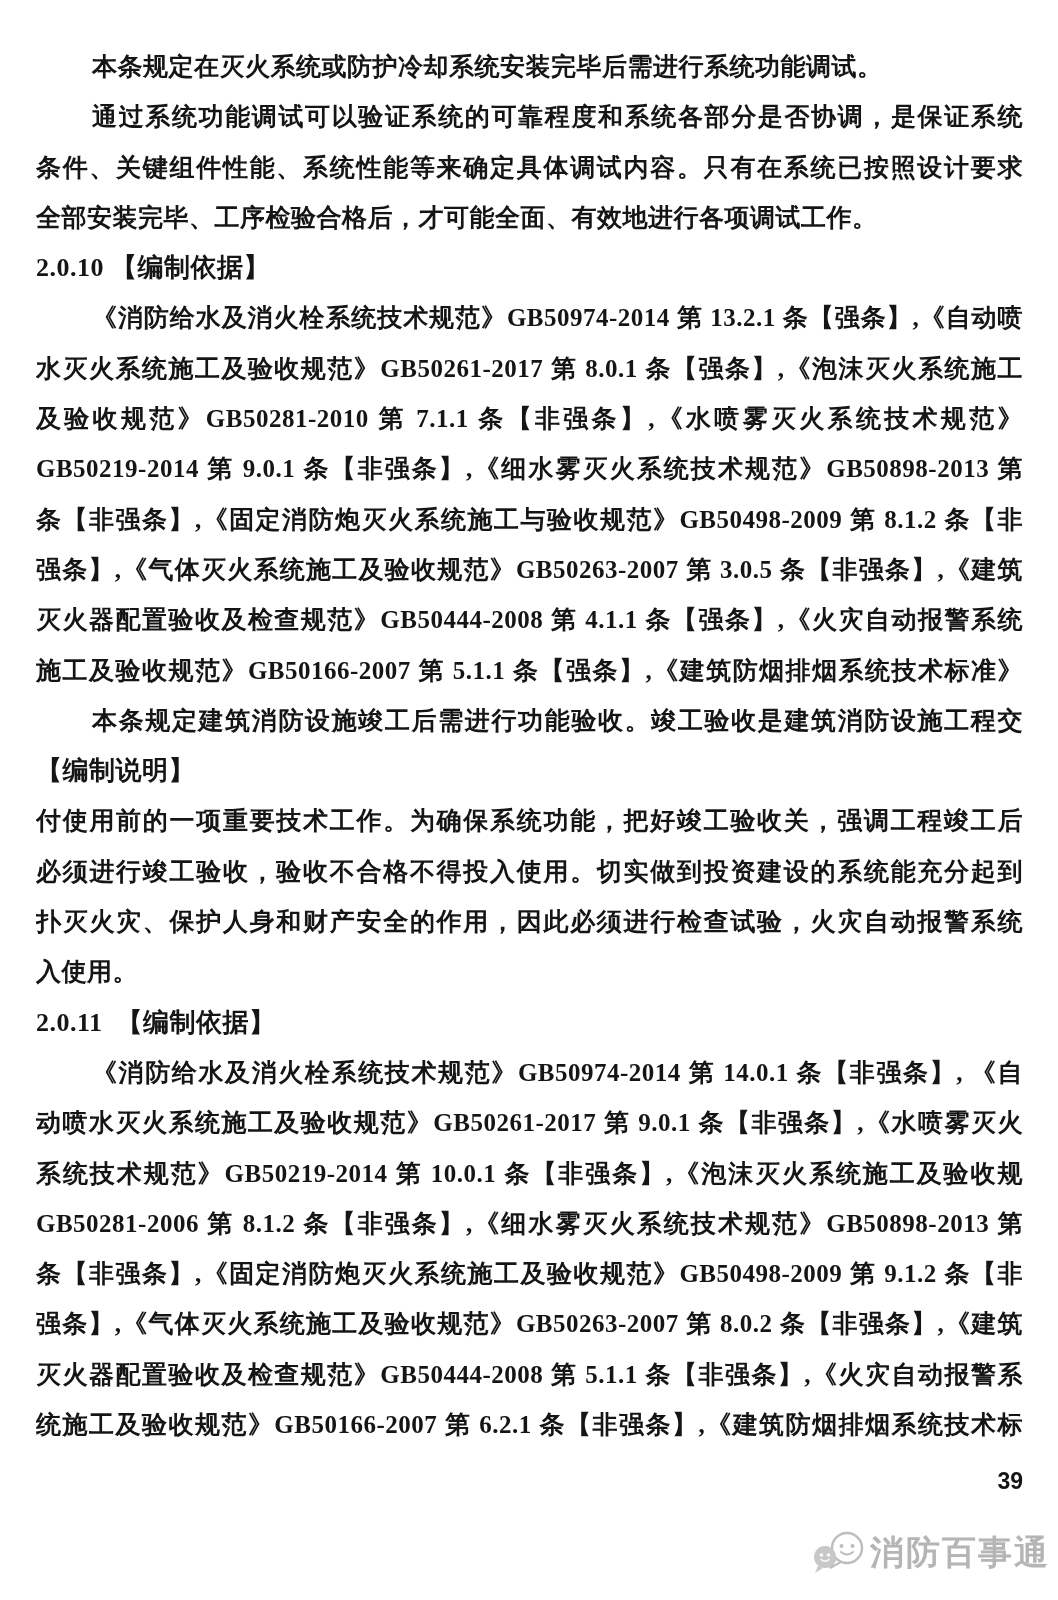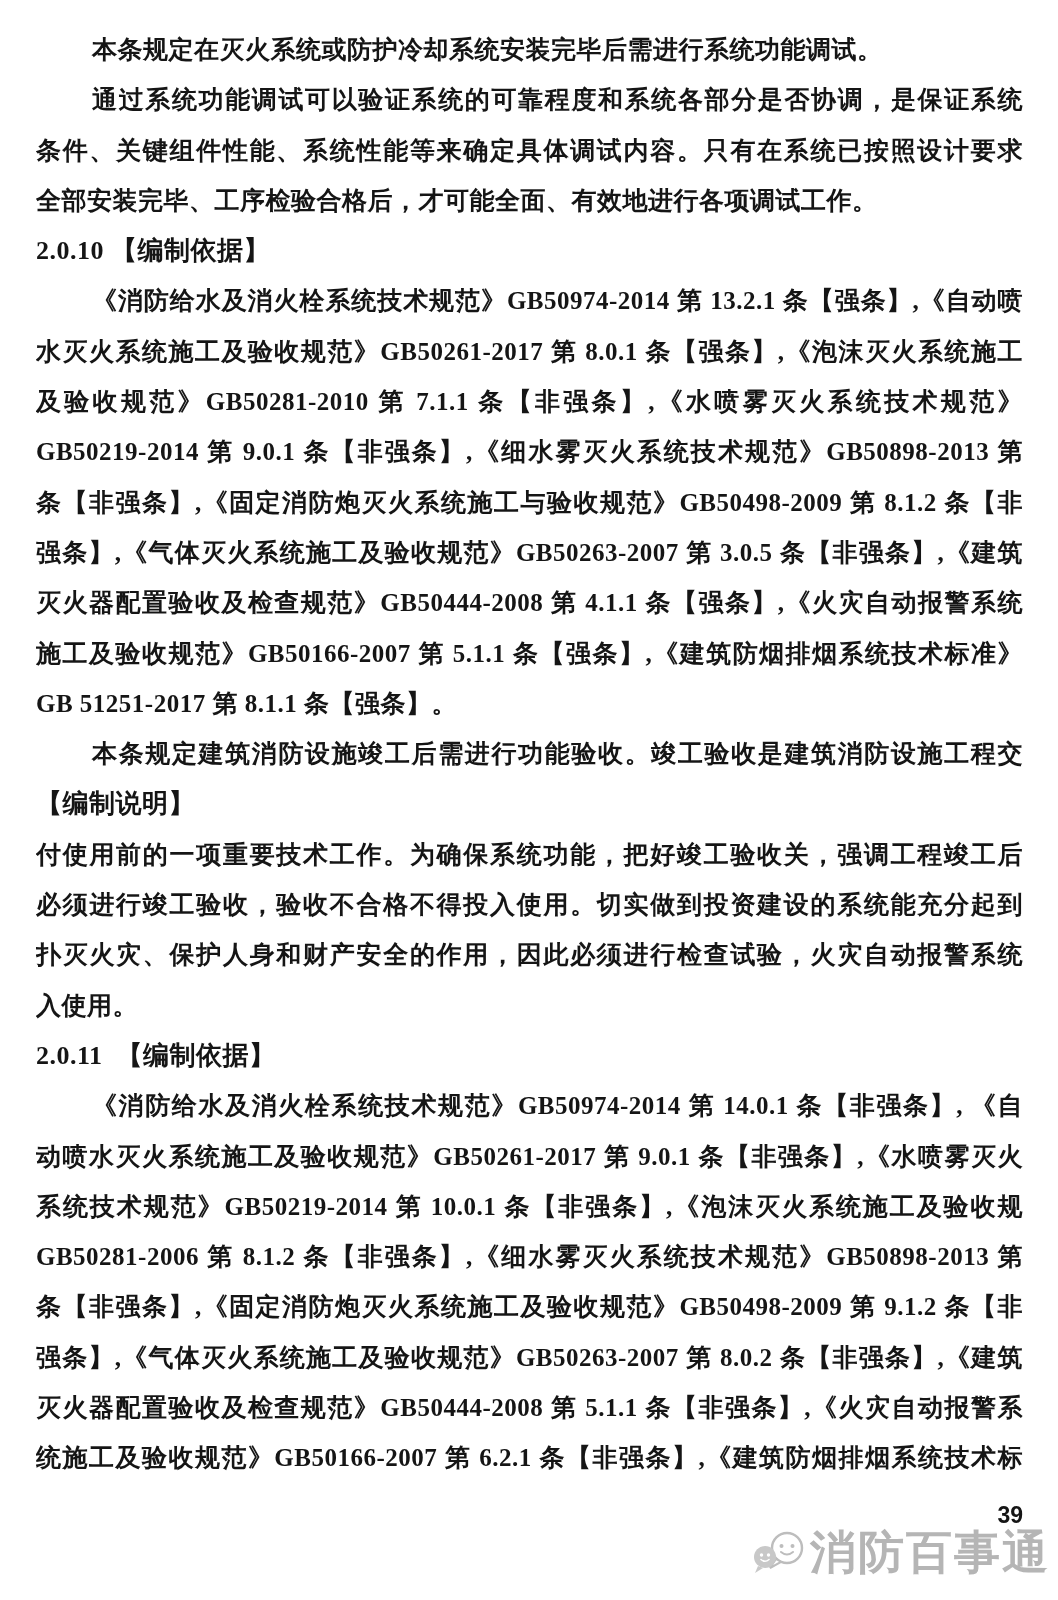--- a/index.html
+++ b/index.html
@@ -6,21 +6,21 @@
   body {
     width: 1058px; height: 1600px;
     background: #ffffff;
     position: relative;
     overflow: hidden;
     font-family: "Liberation Serif", "DejaVu Serif", serif;
     color: #151515;
   }
   .doc {
     position: absolute;
-    left: 36px; top: 25px;
+    left: 36px; top: 42px;
     width: 987px;
     z-index: 2;
   }
   .line {
     height: 50.3px;
     line-height: 50.3px;
     font-size: 25px;
     font-weight: 600;
     white-space: pre-wrap;
     overflow: hidden;
@@ -50,21 +50,21 @@
   .watermark {
     position: absolute;
     right: 8px; top: 1528px;
     z-index: 1;
     display: flex;
     align-items: center;
     gap: 2px;
     user-select: none;
   }
   .watermark .wm-text {
-    font-size: 46px;
+    font-size: 34px;
     font-weight: 600;
     color: #b5b5b5;
     letter-spacing: 2px;
     line-height: 48px;
     white-space: nowrap;
     font-family: "Liberation Serif", "DejaVu Serif", serif;
   }
 </style>
 </head>
 <body>
@@ -96,21 +96,20 @@
   <div class="line">全部安装完毕、工序检验合格后，才可能全面、有效地进行各项调试工作。</div>
   <div class="line hdr">2.0.10 【编制依据】</div>
   <div class="line indent fill">《消防给水及消火栓系统技术规范》GB50974-2014 第 13.2.1 条【强条】,《自动喷</div>
   <div class="line fill">水灭火系统施工及验收规范》GB50261-2017 第 8.0.1 条【强条】,《泡沫灭火系统施工</div>
   <div class="line fill">及验收规范》GB50281-2010 第 7.1.1 条【非强条】,《水喷雾灭火系统技术规范》</div>
   <div class="line fill">GB50219-2014 第 9.0.1 条【非强条】,《细水雾灭火系统技术规范》GB50898-2013 第 5.0.1</div>
   <div class="line fill">条【非强条】,《固定消防炮灭火系统施工与验收规范》GB50498-2009 第 8.1.2 条【非</div>
   <div class="line fill">强条】,《气体灭火系统施工及验收规范》GB50263-2007 第 3.0.5 条【非强条】,《建筑</div>
   <div class="line fill">灭火器配置验收及检查规范》GB50444-2008 第 4.1.1 条【强条】,《火灾自动报警系统</div>
   <div class="line fill">施工及验收规范》GB50166-2007 第 5.1.1 条【强条】,《建筑防烟排烟系统技术标准》</div>
-  <div class="line">GB 51251-2017 第 8.1.1 条【强条】。</div>
   <div class="line indent fill">本条规定建筑消防设施竣工后需进行功能验收。竣工验收是建筑消防设施工程交</div>
   <div class="line hdr">【编制说明】</div>
   <div class="line fill">付使用前的一项重要技术工作。为确保系统功能，把好竣工验收关，强调工程竣工后</div>
   <div class="line fill">必须进行竣工验收，验收不合格不得投入使用。切实做到投资建设的系统能充分起到</div>
   <div class="line fill">扑灭火灾、保护人身和财产安全的作用，因此必须进行检查试验，火灾自动报警系统</div>
   <div class="line">入使用。</div>
   <div class="line hdr">2.0.11  【编制依据】</div>
   <div class="line indent fill">《消防给水及消火栓系统技术规范》GB50974-2014 第 14.0.1 条【非强条】, 《自</div>
   <div class="line fill">动喷水灭火系统施工及验收规范》GB50261-2017 第 9.0.1 条【非强条】,《水喷雾灭火</div>
   <div class="line fill">系统技术规范》GB50219-2014 第 10.0.1 条【非强条】,《泡沫灭火系统施工及验收规范》</div>

